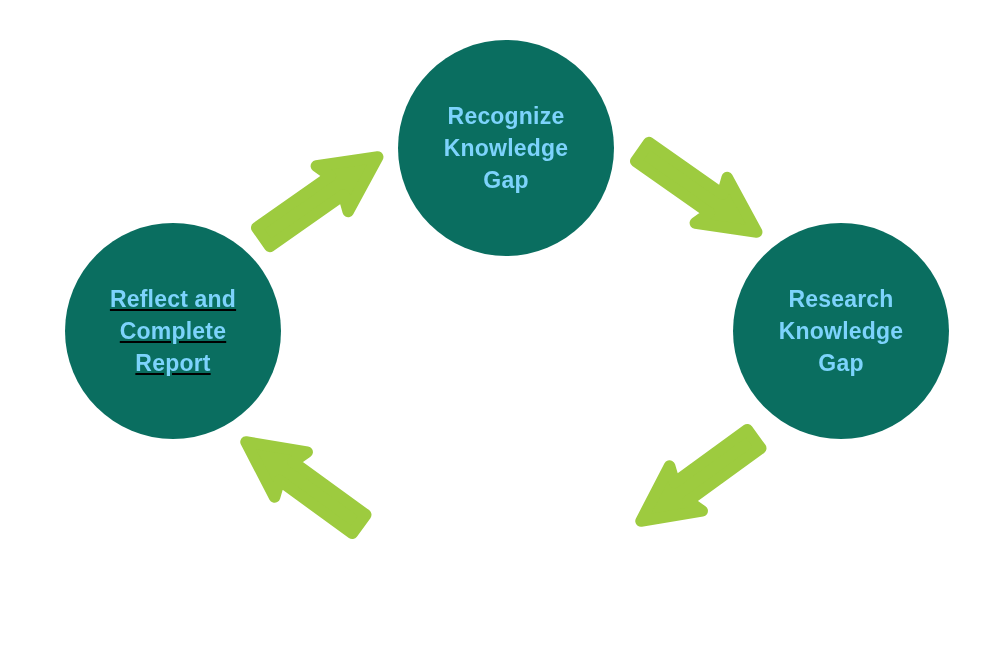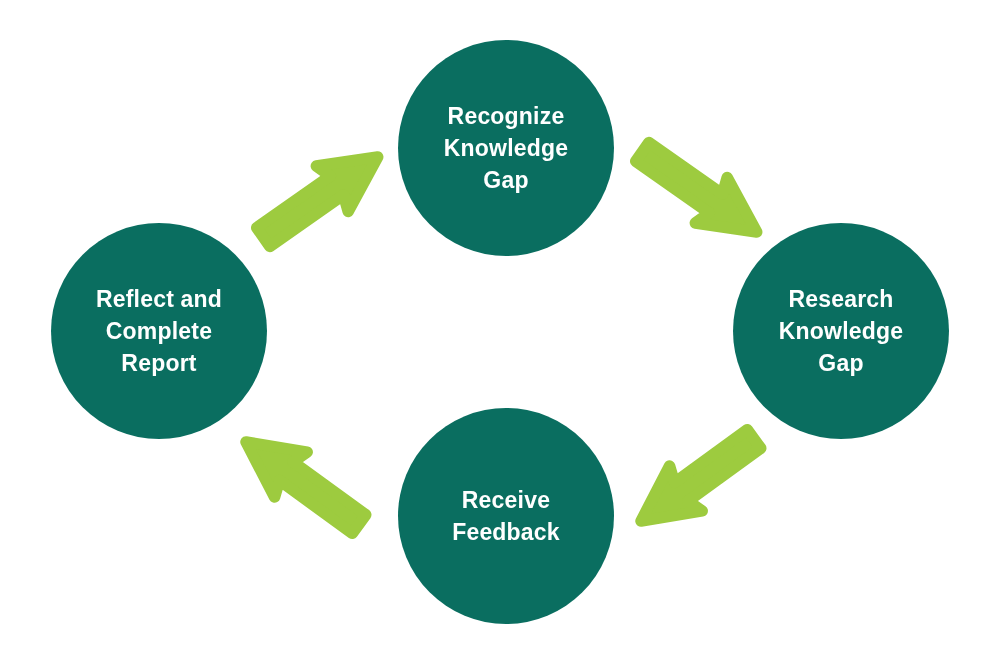--- a/index.html
+++ b/index.html
@@ -20,31 +20,31 @@
     width: 216px;
     height: 216px;
     border-radius: 50%;
     background: #0A6E60;
     display: flex;
     align-items: center;
     justify-content: center;
     text-align: center;
   }
   .node .label {
-    color: #ffffff;
+    color: #7dd3fc;
     font-size: 23px;
     font-weight: 600;
     line-height: 32px;
     letter-spacing: 0.2px;
     max-width: 152px;
   }
   .node-top    { left: 398px; top: 40px;  }
   .node-right  { left: 733px; top: 223px; justify-content: center; }
   .node-bottom { left: 398px; top: 408px; }
-  .node-left   { left: 51px;  top: 223px; }
+  .node-left   { left: 65px;  top: 223px; text-decoration: underline; }
 
   .arrow {
     position: absolute;
     width: 155px;
     height: 100px;
   }
   .arrow svg { display: block; width: 100%; height: 100%; overflow: visible; }
   .arrow path {
     fill: #9DCB3F;
     stroke: #9DCB3F;
@@ -63,23 +63,20 @@
 <div class="canvas">
 
   <div class="node node-top">
     <div class="label">Recognize Knowledge Gap</div>
   </div>
 
   <div class="node node-right">
     <div class="label">Research Knowledge Gap</div>
   </div>
 
-  <div class="node node-bottom">
-    <div class="label">Receive Feedback</div>
-  </div>
 
   <div class="node node-left">
     <div class="label">Reflect and Complete Report</div>
   </div>
 
   <div class="arrow arrow-up-right">
     <svg viewBox="0 0 162 104" xmlns="http://www.w3.org/2000/svg" aria-hidden="true">
       <path d="M 8 40 L 102 40 L 96 23 L 154 52 L 96 81 L 102 64 L 8 64 Z" fill="#9DCB3F"></path>
     </svg>
   </div>

